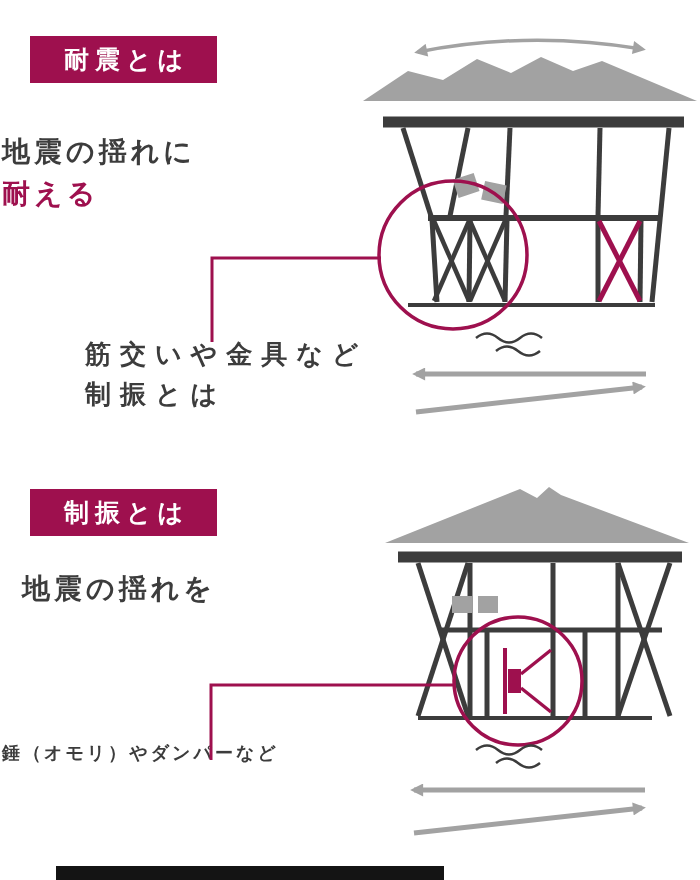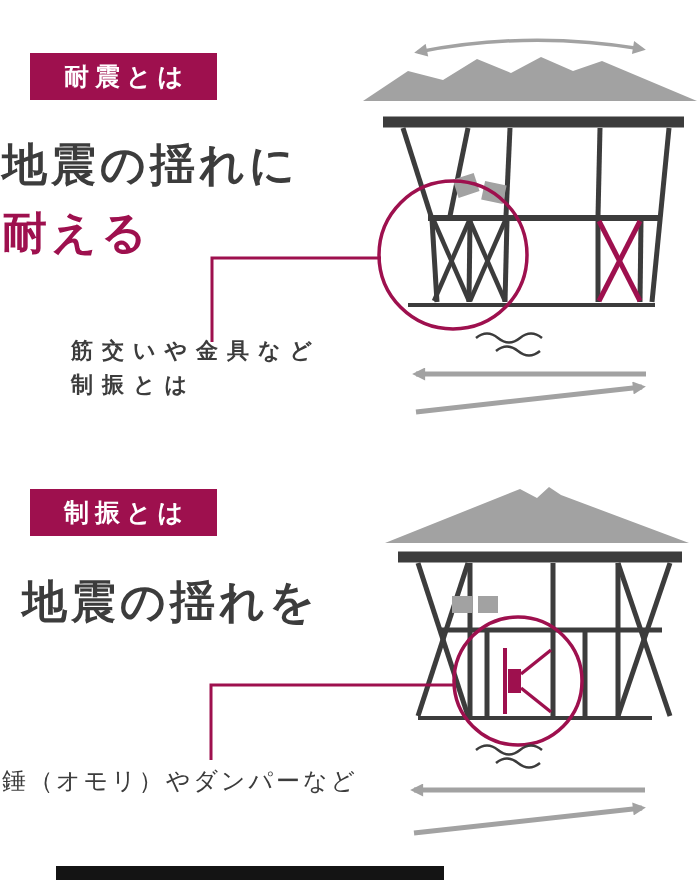--- a/index.html
+++ b/index.html
@@ -5,29 +5,29 @@
 :root{
   --accent:#9e104e;
   --dark:#3c3c3c;
   --gray:#a2a2a2;
   --bar:#141414;
 }
 *{margin:0;padding:0;box-sizing:border-box;}
 html,body{background:#ffffff;}
 .canvas{position:relative;width:700px;height:880px;background:#ffffff;overflow:hidden;font-family:"DejaVu Sans","Liberation Sans",sans-serif;}
 .badge{position:absolute;left:30px;width:187px;height:47px;background:var(--accent);color:#ffffff;font-size:25px;font-weight:700;letter-spacing:6px;text-indent:6px;display:flex;align-items:center;justify-content:center;}
-.badge.b1{top:53px;}
+.badge.b1{top:36px;}
 .badge.b2{top:489px;}
-.heading{position:absolute;left:2px;font-size:45px;font-weight:700;color:var(--dark);line-height:1.5;letter-spacing:4px;white-space:nowrap;}
+.heading{position:absolute;left:2px;font-size:28px;font-weight:700;color:var(--dark);line-height:1.5;letter-spacing:4px;white-space:nowrap;}
 .heading.h1{top:131px;}
 .heading.h2{top:568px;margin-left:20px;}
 .heading .accent{color:var(--accent);}
 .caption{position:absolute;color:var(--dark);white-space:nowrap;}
-.caption.cap1{left:71px;top:334px;font-size:22px;font-weight:600;letter-spacing:9px;line-height:1.55;}
-.caption.cap2{left:2px;top:764px;font-size:24px;font-weight:400;letter-spacing:3px;line-height:1.45;}
+.caption.cap1{left:85px;top:334px;font-size:26px;font-weight:600;letter-spacing:9px;line-height:1.55;}
+.caption.cap2{left:2px;top:740px;font-size:18px;font-weight:700;letter-spacing:3px;line-height:1.45;}
 svg.diagram{position:absolute;left:0;display:block;}
 svg.d1{top:0;}
 svg.d2{top:440px;}
 .sd{stroke:var(--dark);fill:none;}
 .sa{stroke:var(--accent);fill:none;}
 .sg{stroke:var(--gray);fill:none;}
 .fg{fill:var(--gray);stroke:none;}
 .fa{fill:var(--accent);stroke:none;}
 .cutbar{position:absolute;left:56px;top:866px;width:388px;height:14px;background:var(--bar);}
 </style>

